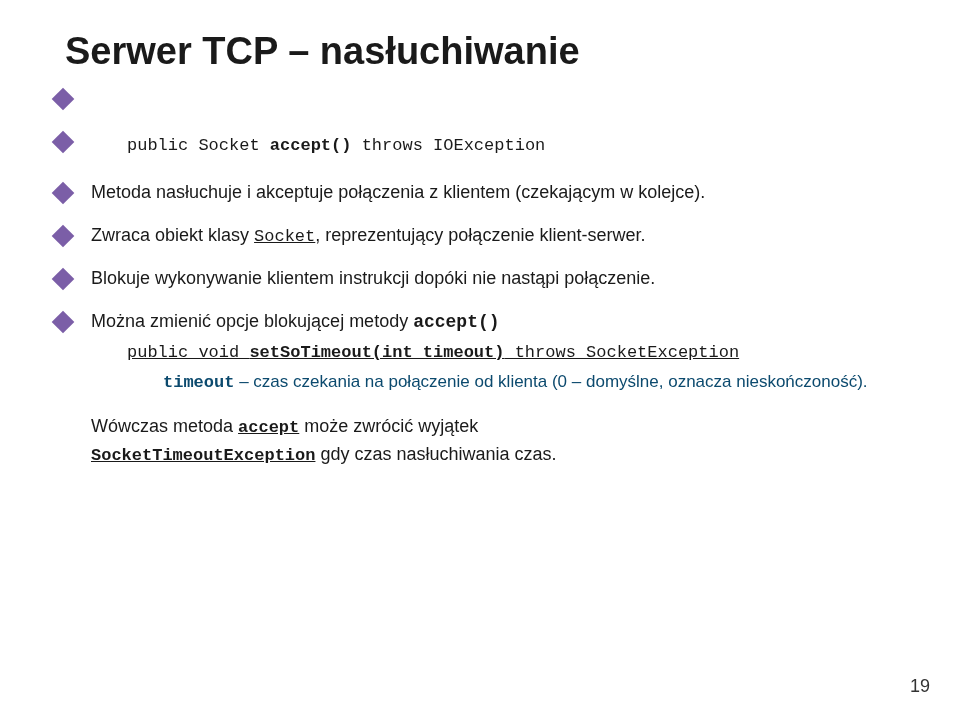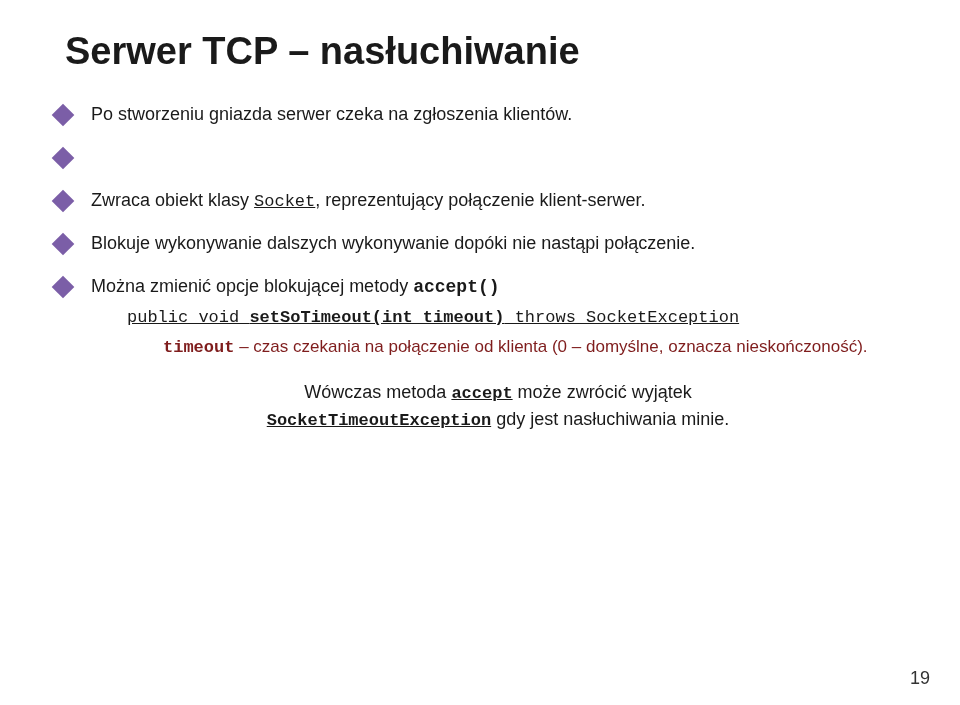--- a/index.html
+++ b/index.html
@@ -22,21 +22,21 @@
       height: 705px;
       background: #ffffff;
       padding: 30px 55px 30px 55px;
       position: relative;
     }
 
     .title {
       font-size: 38px;
       font-weight: bold;
       color: #1a1a1a;
-      margin-bottom: 28px;
+      margin-bottom: 12px;
       margin-left: 10px;
     }
 
     .bullet-list {
       list-style: none;
       padding: 0;
     }
 
     .bullet-item {
       display: flex;
@@ -81,86 +81,93 @@
       color: #1a1a1a;
     }
 
     .bold-mono {
       font-family: 'Courier New', Courier, monospace;
       font-weight: bold;
     }
 
     .page-number {
       position: absolute;
-      bottom: 16px;
+      bottom: 8px;
       right: 30px;
       font-size: 18px;
       color: #333;
     }
 
     .timeout-block {
       margin-left: 36px;
     }
 
     .timeout-desc {
       font-size: 17px;
-      color: #7f1d1d;
+      color: #0c4a6e;
       margin-left: 36px;
       line-height: 1.45;
     }
 
     .final-block {
       margin-top: 18px;
       margin-left: 36px;
       font-size: 18px;
       color: #1a1a1a;
       line-height: 1.5;
-      text-align: center;
     }
   </style>
 </head>
 <body>
 
 <div class="slide-container">
 
   <h1 class="title">Serwer TCP – nasłuchiwanie</h1>
 
   <ul class="bullet-list">
 
     <li class="bullet-item">
       <span class="bullet-icon">
         <span class="diamond"></span>
       </span>
-      <span class="bullet-content">Po stworzeniu gniazda serwer czeka na zgłoszenia klientów.</span>
     </li>
 
     <li class="bullet-item">
       <span class="bullet-icon">
         <span class="diamond"></span>
       </span>
       <span class="bullet-content">
+        <span class="code-line">
+          public Socket <strong>accept()</strong> throws IOException
+        </span>
       </span>
     </li>
 
+    <li class="bullet-item">
+      <span class="bullet-icon">
+        <span class="diamond"></span>
+      </span>
+      <span class="bullet-content">Metoda nasłuchuje i akceptuje połączenia z klientem (czekającym w kolejce).</span>
+    </li>
 
     <li class="bullet-item">
       <span class="bullet-icon">
         <span class="diamond"></span>
       </span>
       <span class="bullet-content">
         Zwraca obiekt klasy <span class="mono">Socket</span>, reprezentujący połączenie klient-serwer.
       </span>
     </li>
 
 
     <li class="bullet-item">
       <span class="bullet-icon">
         <span class="diamond"></span>
       </span>
-      <span class="bullet-content">Blokuje wykonywanie dalszych wykonywanie dopóki nie nastąpi połączenie.</span>
+      <span class="bullet-content">Blokuje wykonywanie klientem instrukcji dopóki nie nastąpi połączenie.</span>
     </li>
 
     <li class="bullet-item">
       <span class="bullet-icon">
         <span class="diamond"></span>
       </span>
       <span class="bullet-content">
         Można zmienić opcje blokującej metody <span class="bold-mono">accept()</span>
         <div class="timeout-block">
           <span class="code-line" style="margin-left:0; margin-bottom: 4px;">
@@ -171,18 +178,18 @@
             <span>– czas czekania na połączenie od klienta (0 – domyślne, oznacza nieskończoność).</span>
           </div>
         </div>
       </span>
     </li>
 
   </ul>
 
   <div class="final-block">
     <span>Wówczas metoda </span><strong class="mono">accept</strong><span> może zwrócić wyjątek</span><br>
-    <strong class="mono">SocketTimeoutException</strong><span> gdy jest nasłuchiwania minie.</span>
+    <strong class="mono">SocketTimeoutException</strong><span> gdy czas nasłuchiwania czas.</span>
   </div>
 
   <div class="page-number">19</div>
 
 </div>
 
 </body></html>

